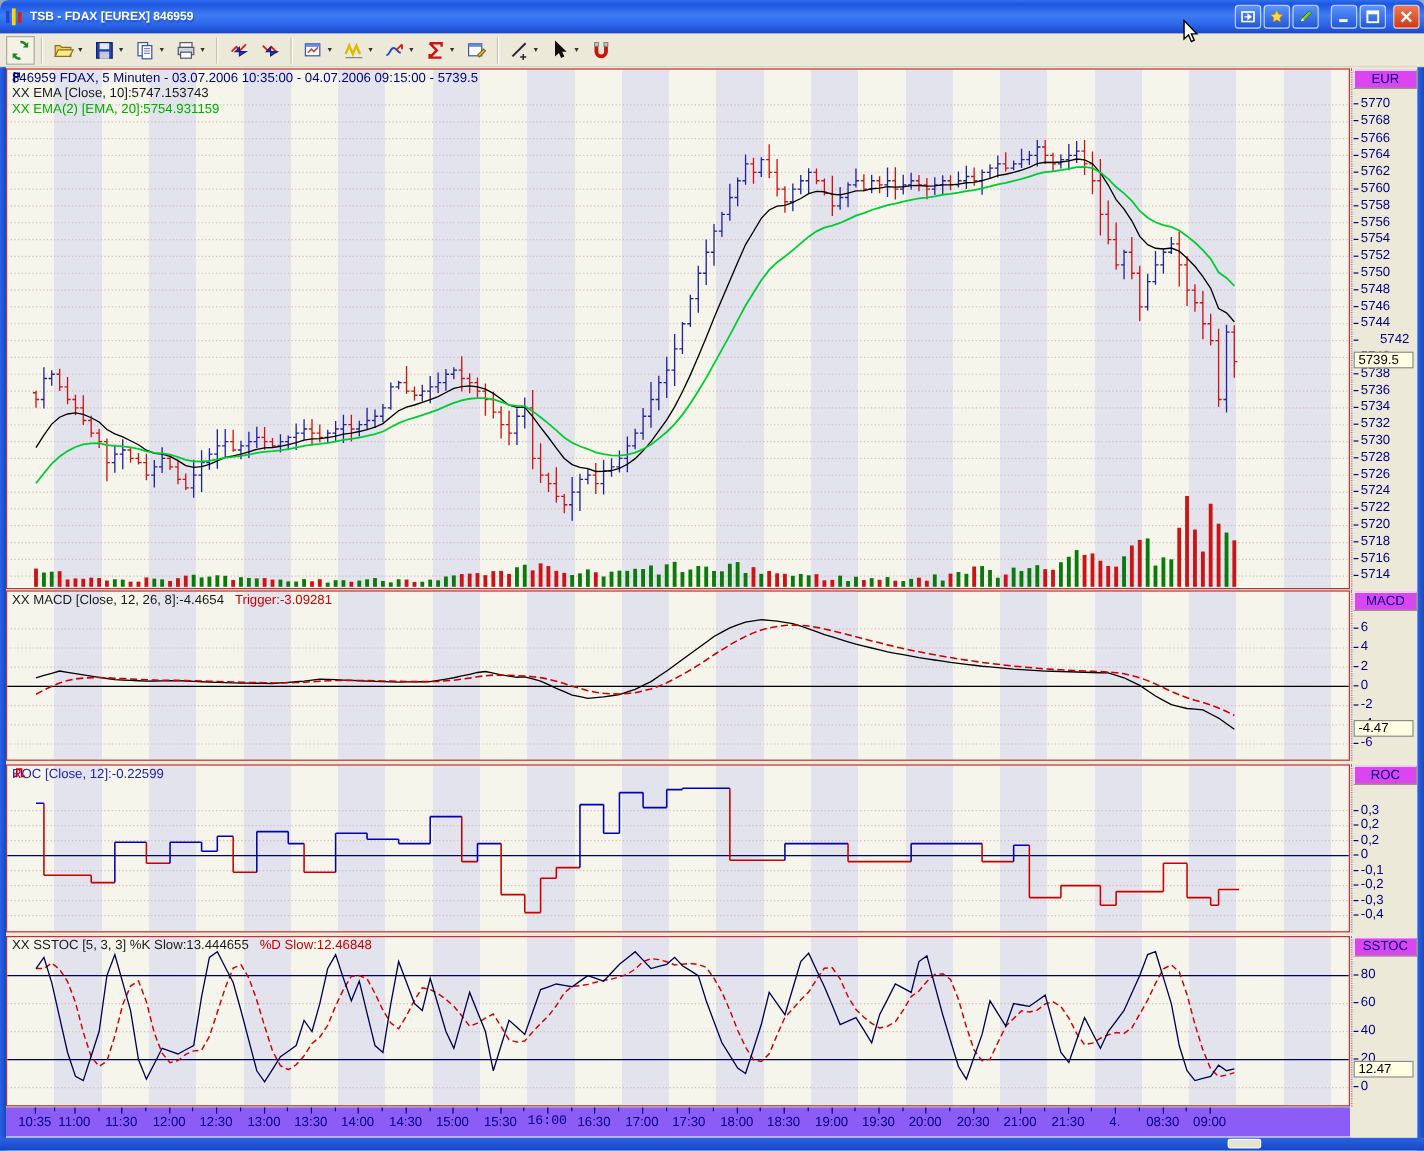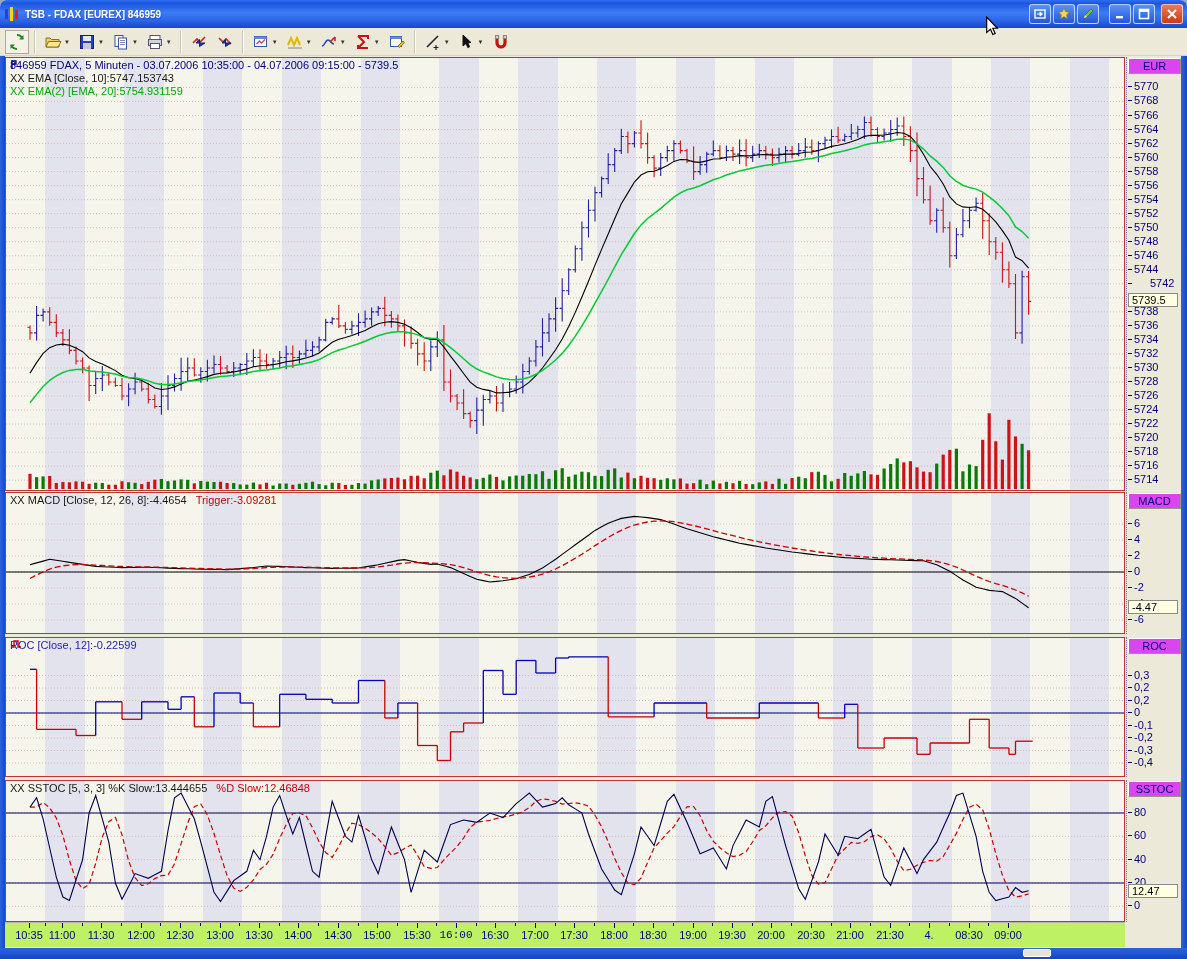--- a/index.html
+++ b/index.html
@@ -39,21 +39,21 @@
   #gutter{position:absolute;left:1126px;top:56px;width:55px;height:892px;background:#ece9d8;}
   .gutter-seg{position:absolute;left:0;width:55px;border-left:1px dotted #7777aa;}
   .axis-header{position:absolute;left:1px;top:1px;width:53px;height:16px;background:#d946ef;
     border-top:1px solid #fff;border-left:1px solid #fff;border-right:1px solid #9a9684;border-bottom:1px solid #9a9684;
     color:#000080;font-size:11px;text-align:center;line-height:15px;}
   .tick-label{position:absolute;left:7px;color:#000080;font-size:11px;line-height:12px;}
   .tick-dash{position:absolute;left:1px;width:4px;height:1px;background:#000080;}
   .value-box{position:absolute;left:1px;width:50px;height:14px;background:#ffffe1;border:1px solid #8a8a8a;
     color:#000;font-size:11px;line-height:12px;padding-left:3px;z-index:6;}
   
-  #time-axis{position:absolute;left:5px;top:922px;width:1120px;height:25px;background:#bef264;border-top:1px solid #b9b5a4;}
+  #time-axis{position:absolute;left:5px;top:922px;width:1120px;height:25px;background:#8b5cf6;border-top:1px solid #b9b5a4;}
   .time-label{position:absolute;top:6px;transform:translateX(-50%);color:#000080;font-size:11px;}
   .time-tick{position:absolute;top:0;width:1px;background:#000080;}
   #scroll-thumb{position:absolute;left:1023px;top:949px;width:28px;height:8px;background:#e6e2d4;border:1px solid #fff;border-radius:2px;z-index:9;}
   #mouse-cursor{position:absolute;left:984px;top:16px;z-index:50;}
 </style>
 </head>
 <body>
 
 <div id="window">
 

